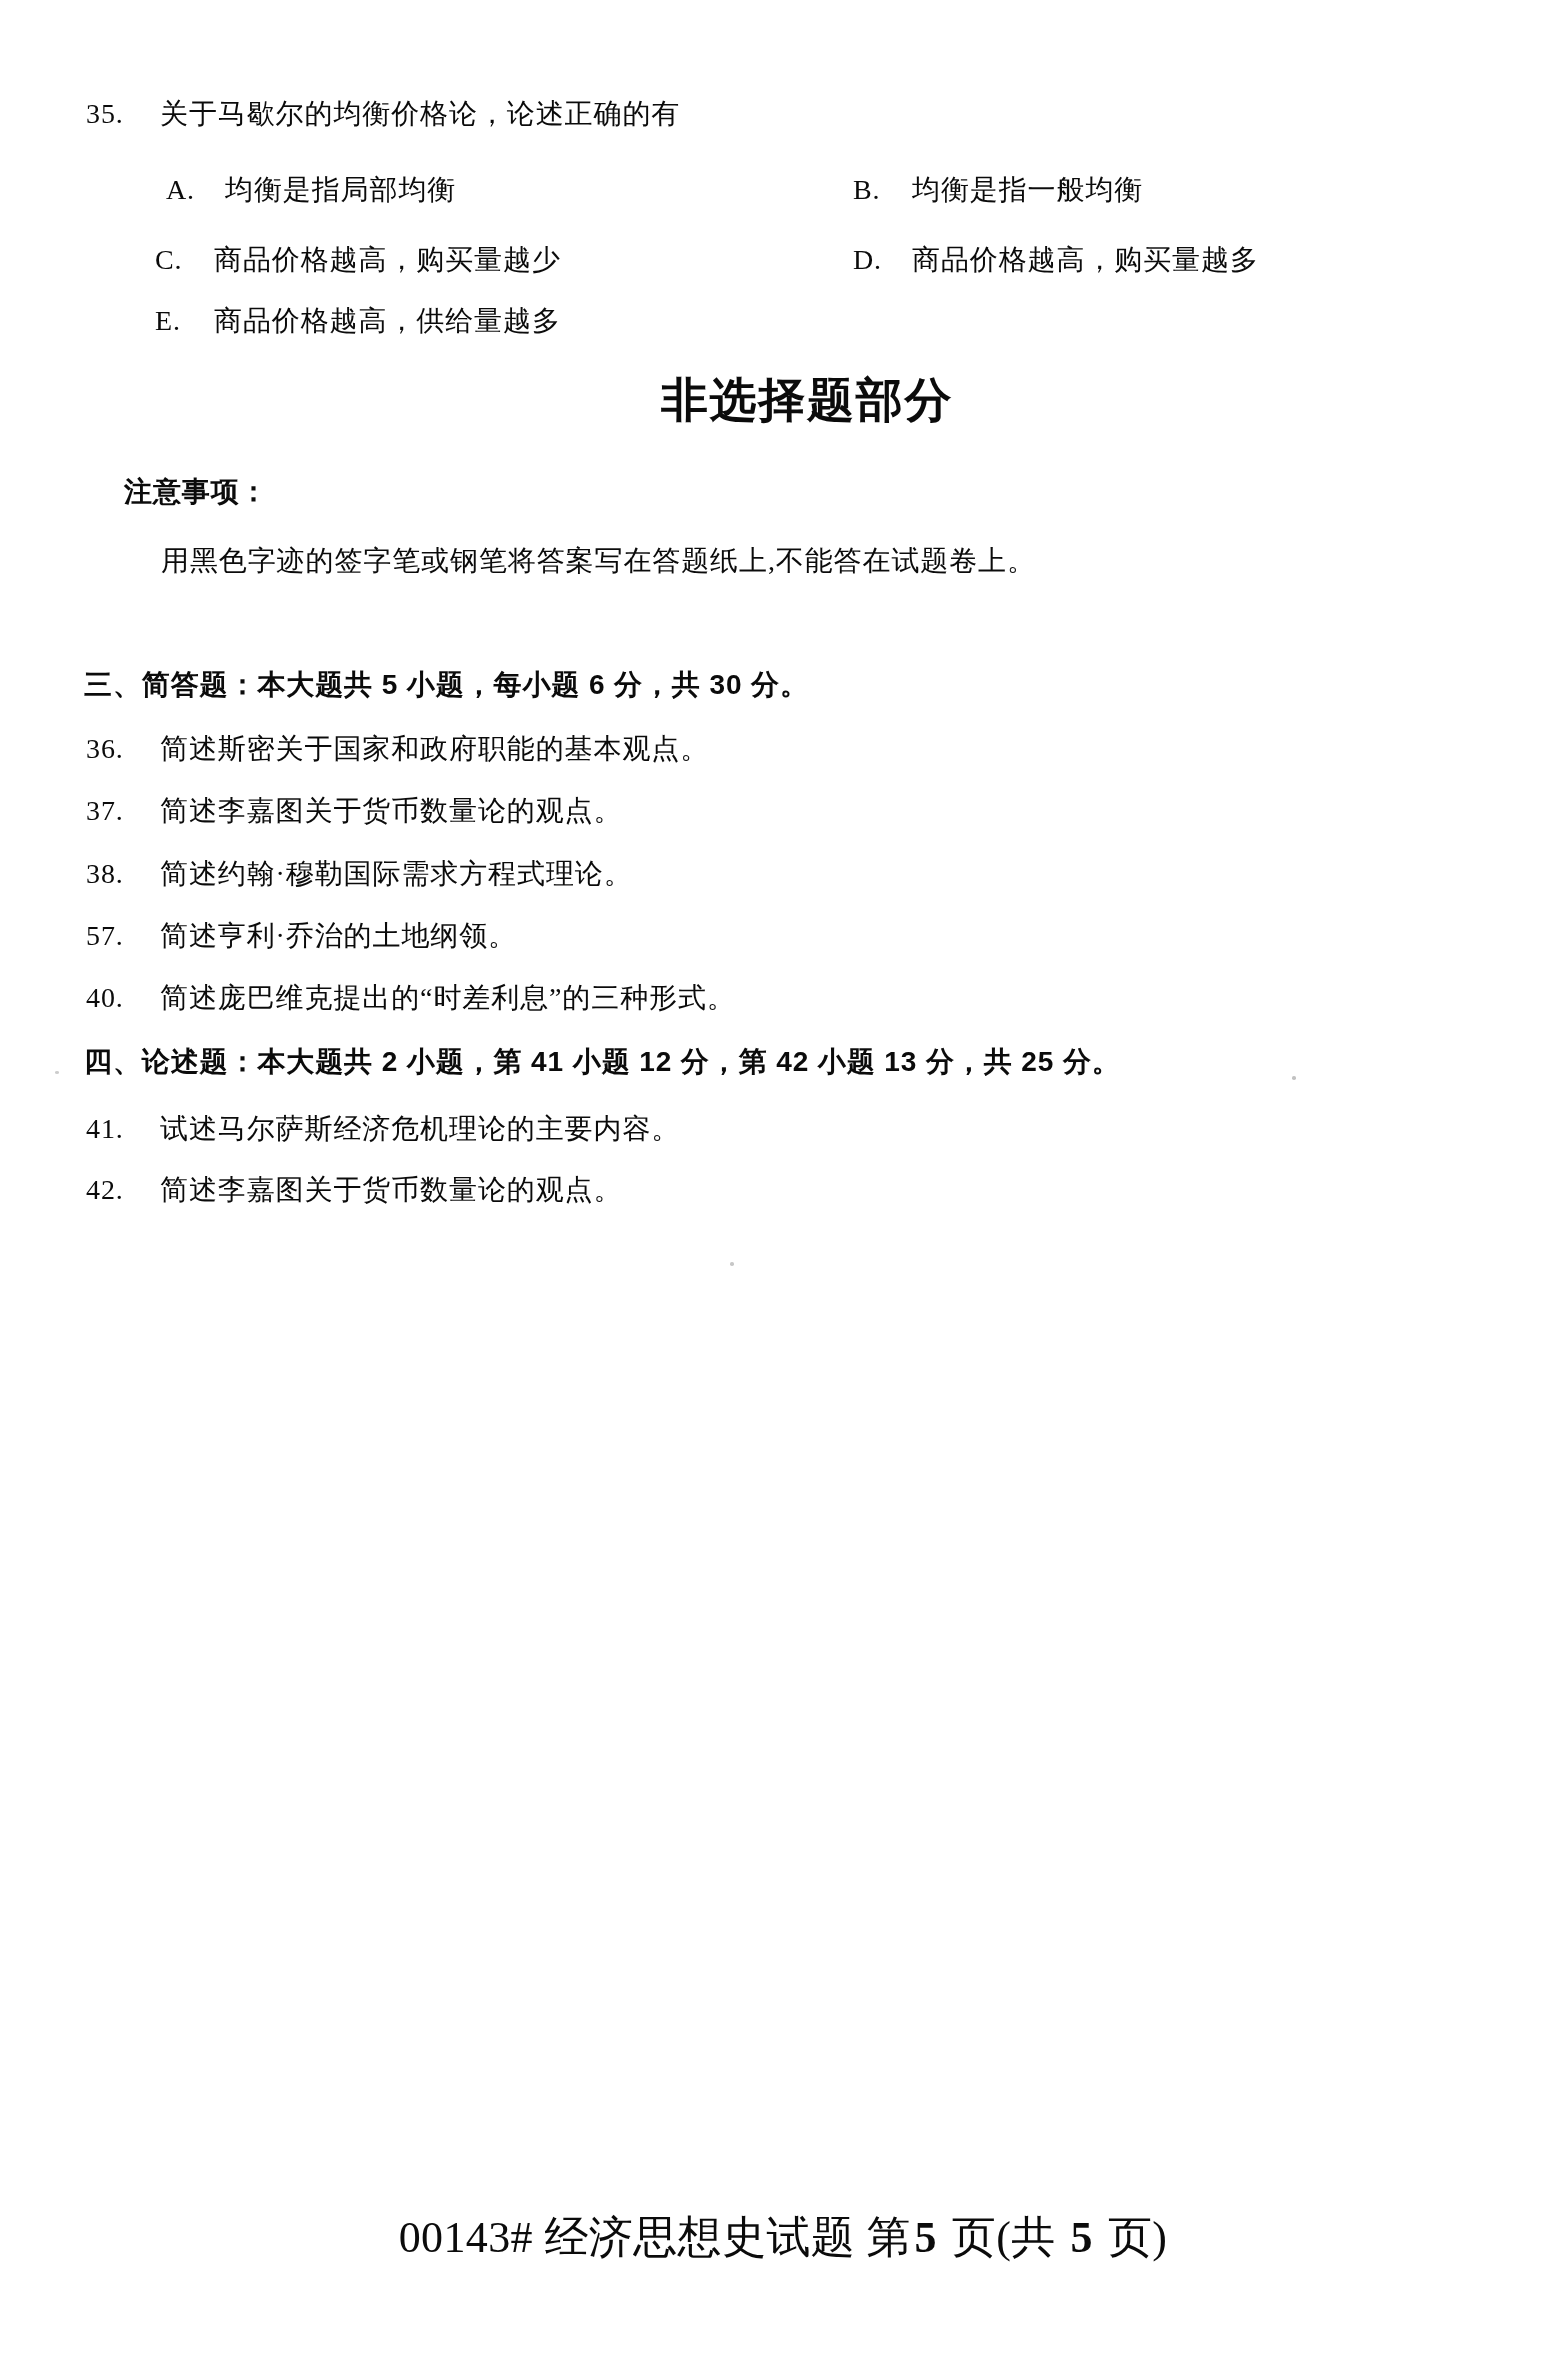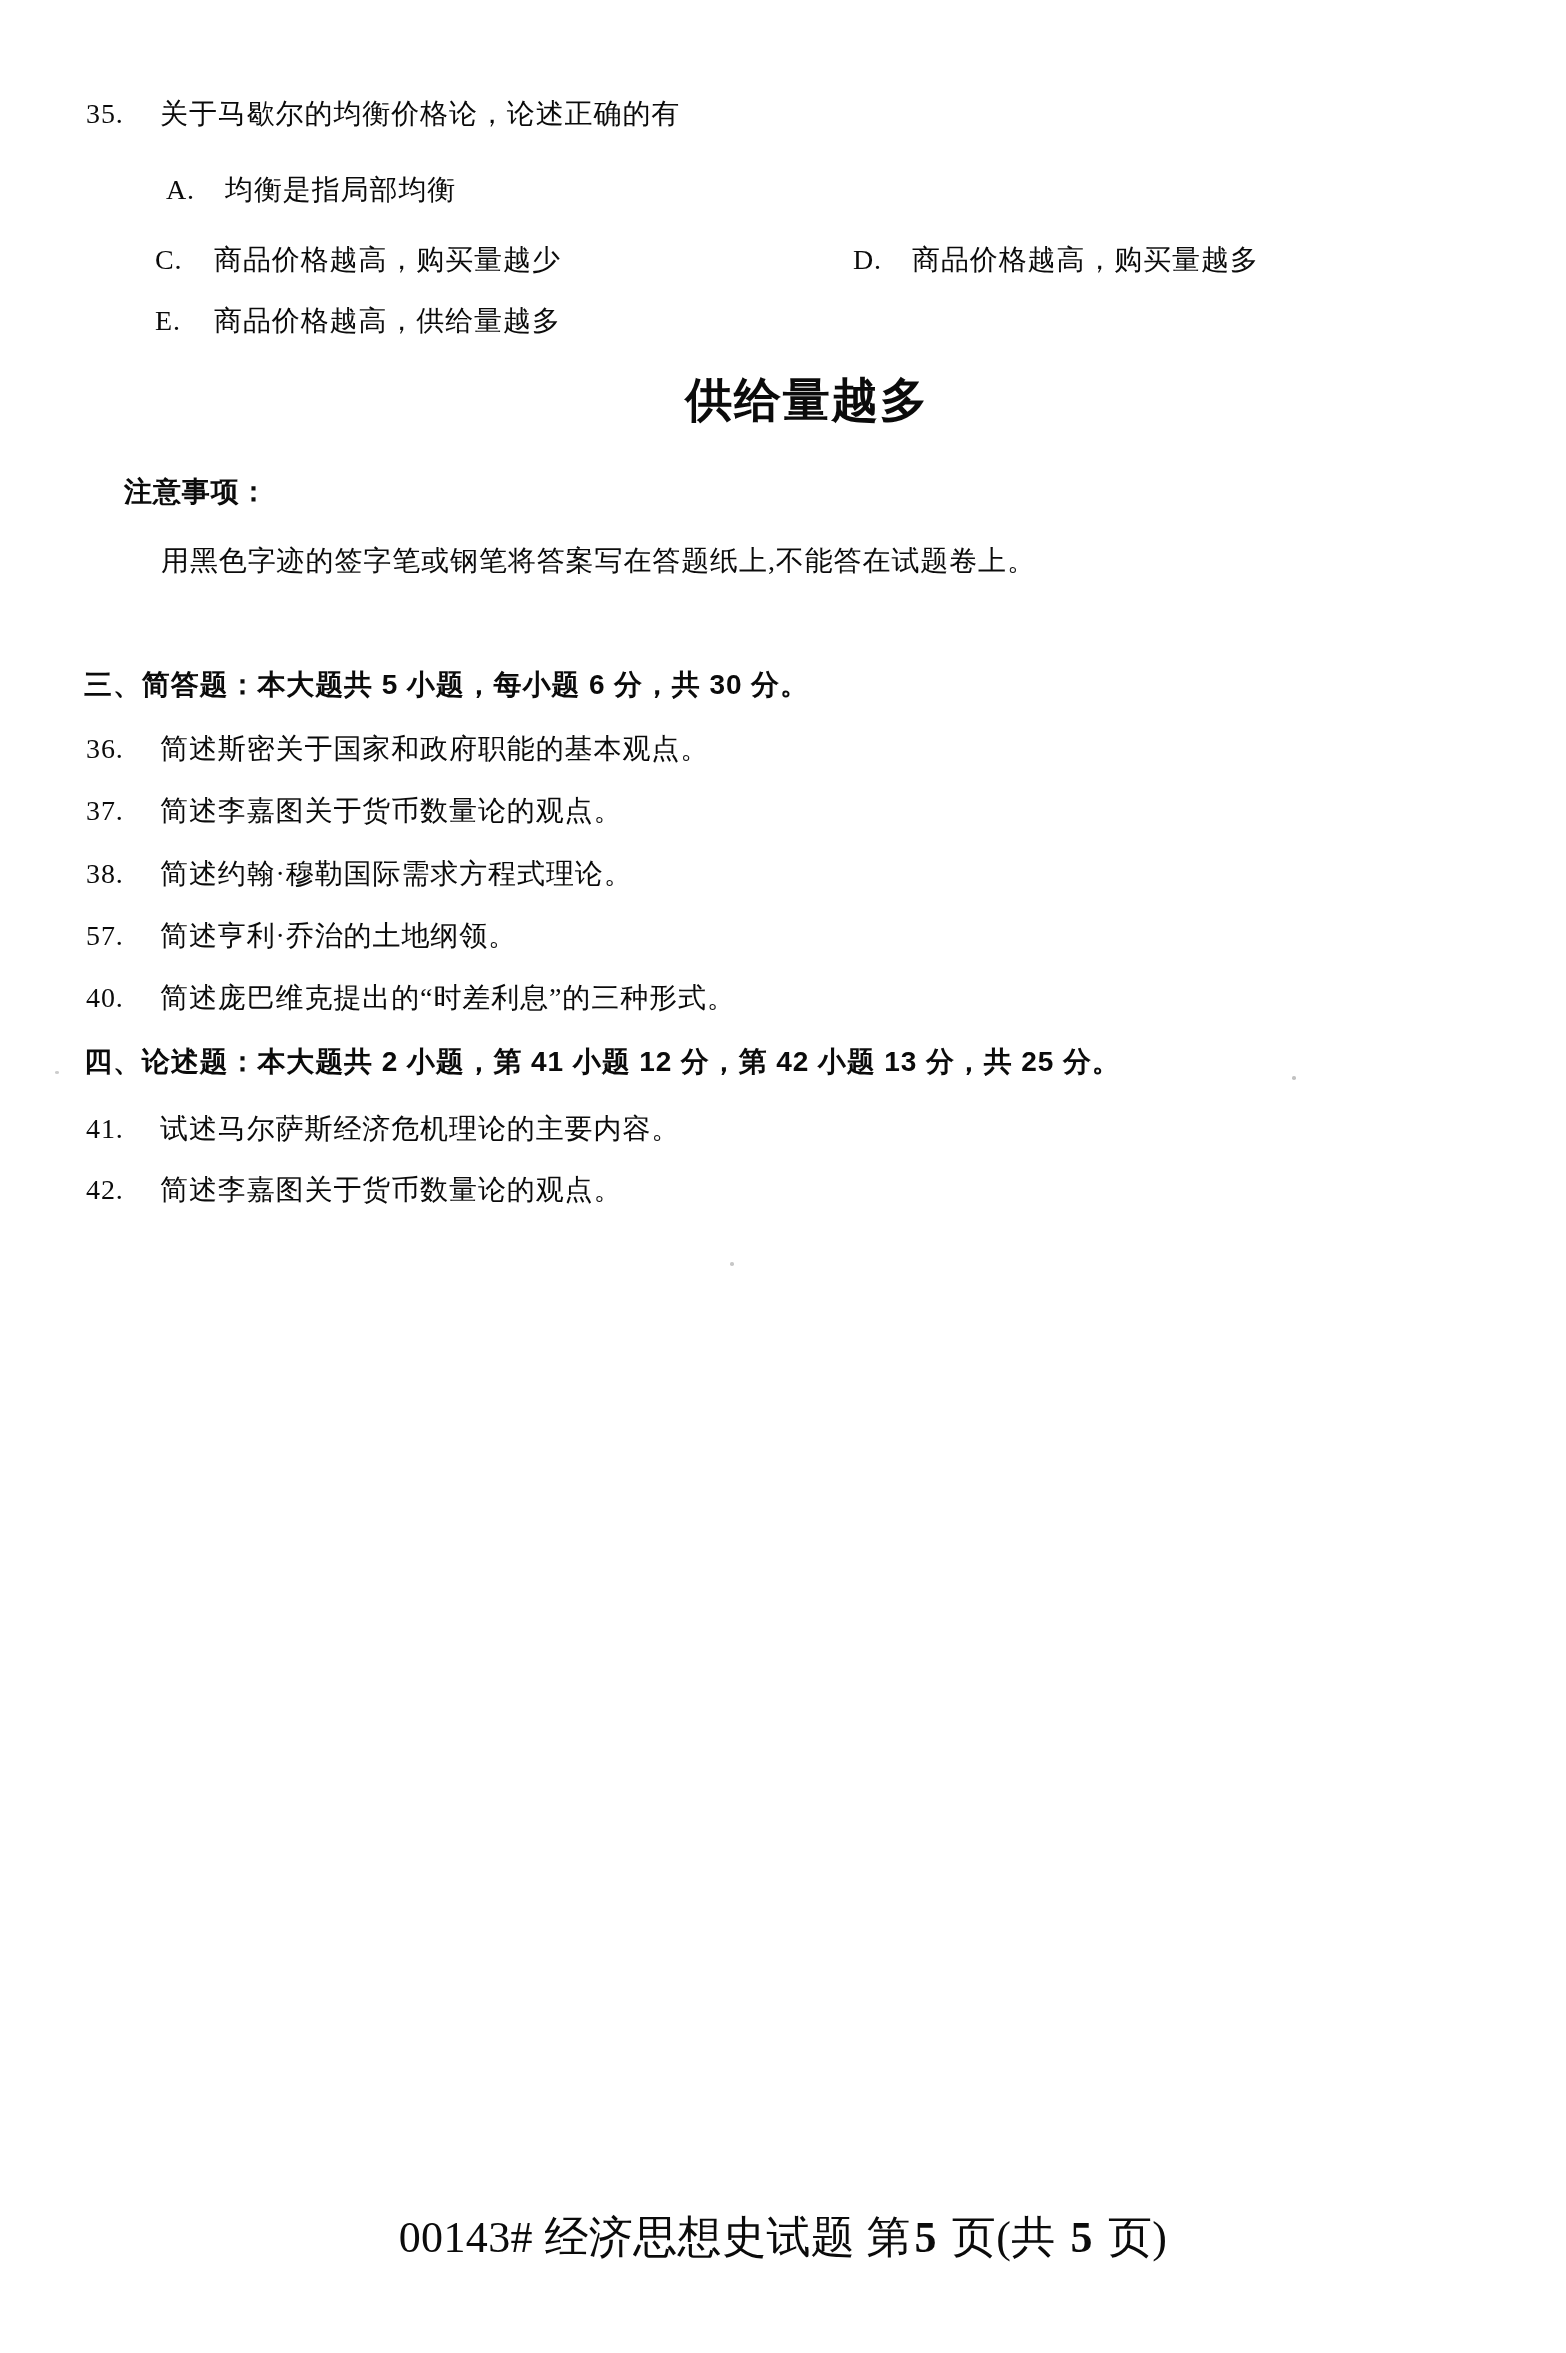--- a/index.html
+++ b/index.html
@@ -82,33 +82,36 @@
 
 <div class="page">
 
   <div class="line" style="left:86px; top:97px;">
     <span class="q-num">35.</span><span>关于马歇尔的均衡价格论，论述正确的有</span>
   </div>
 
   <div class="line" style="left:155px; top:173px;margin-left:11px;">
     <span class="opt-letter">A.</span><span>均衡是指局部均衡</span>
   </div>
+  <div class="line" style="left:853px; top:173px;">
+    <span class="opt-letter">B.</span><span>均衡是指一般均衡</span>
+  </div>
 
   <div class="line" style="left:155px; top:243px;">
     <span class="opt-letter">C.</span><span>商品价格越高，购买量越少</span>
   </div>
   <div class="line" style="left:853px; top:243px;">
     <span class="opt-letter">D.</span><span>商品价格越高，购买量越多</span>
   </div>
 
   <div class="line" style="left:155px; top:304px;">
     <span class="opt-letter">E.</span><span>商品价格越高，供给量越多</span>
   </div>
 
-  <div class="section-heading">供给量越多</div>
+  <div class="section-heading">非选择题部分</div>
 
   <div class="line hei" style="left:80px; top:475px;margin-left:44px;">注意事项：</div>
   <div class="line" style="left:161px; top:544px;">用黑色字迹的签字笔或钢笔将答案写在答题纸上,不能答在试题卷上。</div>
 
   <div class="line hei" style="left:84px; top:668px;">三、简答题：本大题共 5 小题，每小题 6 分，共 30 分。</div>
 
   <div class="line" style="left:86px; top:732px;">
     <span class="q-num">36.</span><span>简述斯密关于国家和政府职能的基本观点。</span>
   </div>
   <div class="line" style="left:86px; top:794px;">

